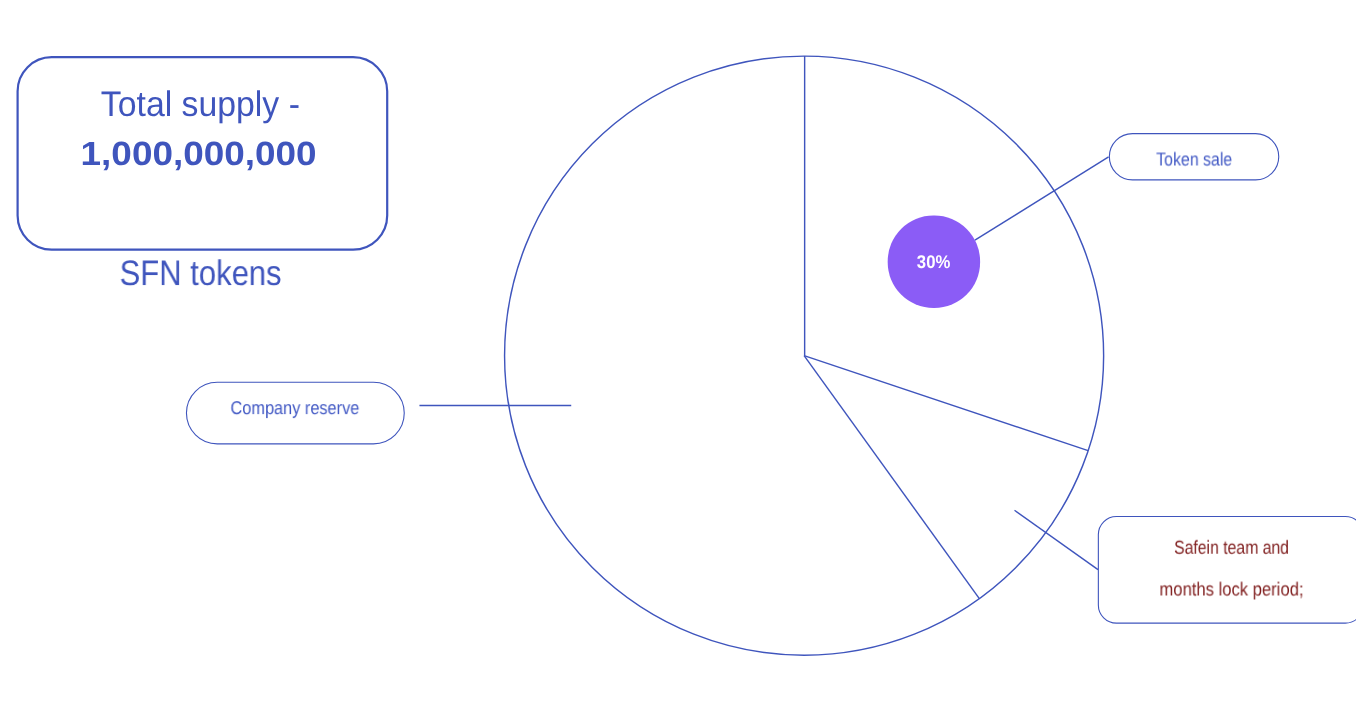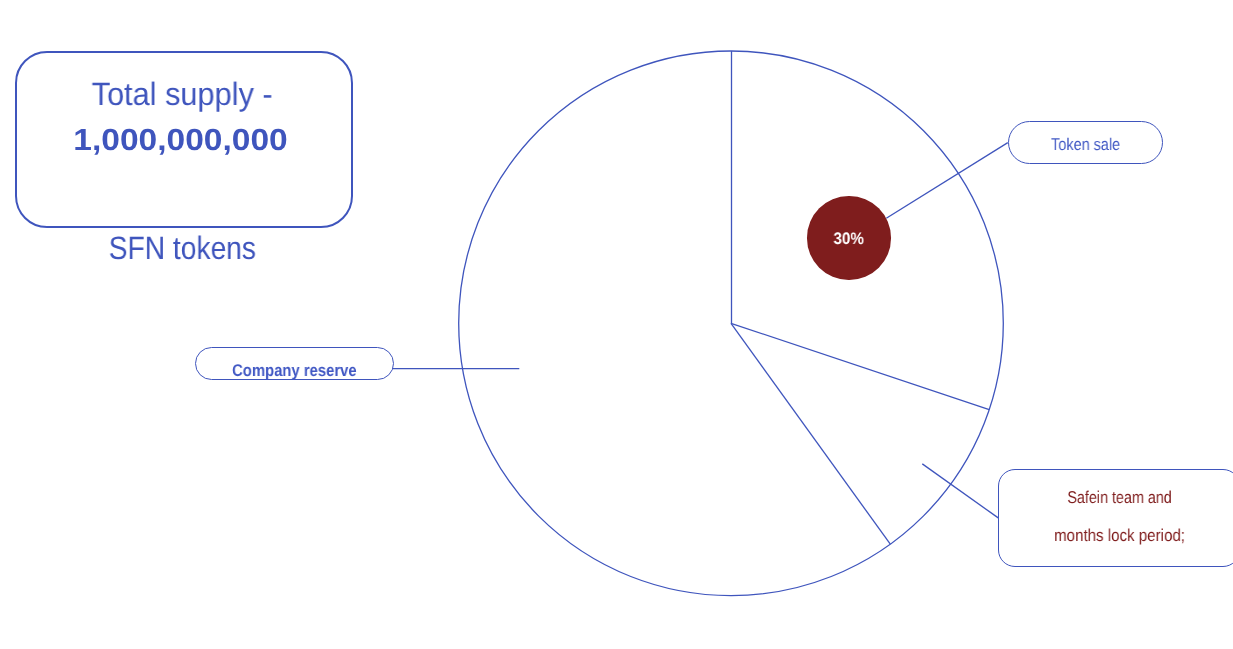--- a/index.html
+++ b/index.html
@@ -30,40 +30,40 @@
 
   
   .pill{position:absolute;box-sizing:border-box;background:#fff;
         border:1.3px solid #3f55bd;border-radius:999px;color:#4158c4;
         font-size:17px;font-weight:400;white-space:nowrap;}
   .pill .txt{position:absolute;left:0;width:100%;text-align:center;line-height:1;}
   .pill .txt span{display:inline-block;will-change:transform;}
   #pill-token-sale{left:1007.8px;top:120.6px;width:155.4px;height:43.8px;}
   #pill-token-sale .txt{top:14.1px;}
   #pill-token-sale .txt span{transform:scaleX(0.851);}
-  #pill-company-reserve{left:195px;top:346.8px;width:198.8px;height:33px;font-weight:bold;}
+  #pill-company-reserve{left:169px;top:346.8px;width:198.8px;height:57px;}
   #pill-company-reserve .txt{top:13.8px;}
   #pill-company-reserve .txt span{transform:scaleX(0.873);}
 
   
   #box-team{left:998.2px;top:468.6px;width:242px;height:98.8px;
             border-radius:17px;font-size:17.2px;
             text-align:center;color:#7f1d1d;display:block;}
   #box-team .ln{position:absolute;left:0;width:100%;text-align:center;
                 white-space:nowrap;line-height:1;}
   #box-team .ln span{display:inline-block;will-change:transform;}
   #box-team .t1{top:19.3px;}
   #box-team .t1 span{transform:scaleX(0.8345);}
   #box-team .t2{top:37.6px;}
   #box-team .t2 span{transform:scaleX(0.8523);}
   #box-team .t3{top:57px;}
   #box-team .t3 span{transform:scaleX(0.8787);}
 
   
-  .badge{position:absolute;border-radius:50%;background:#7f1d1d;color:#fff;
+  .badge{position:absolute;border-radius:50%;background:#8b5cf6;color:#fff;
          font-weight:700;font-size:16.7px;}
   .badge .val{position:absolute;left:0;width:100%;text-align:center;
               line-height:1;white-space:nowrap;}
   .badge .val span{display:inline-block;will-change:transform;}
   #badge-60{left:519.3px;top:314.5px;width:101.4px;height:101.4px;}
   #badge-60 .val{top:44.0px;}
   #badge-60 .val span{transform:scaleX(0.910);}
   #badge-30{left:807.4px;top:196.4px;width:83.2px;height:83.2px;}
   #badge-30 .val{top:34.8px;}
   #badge-30 .val span{transform:scaleX(0.910);}

